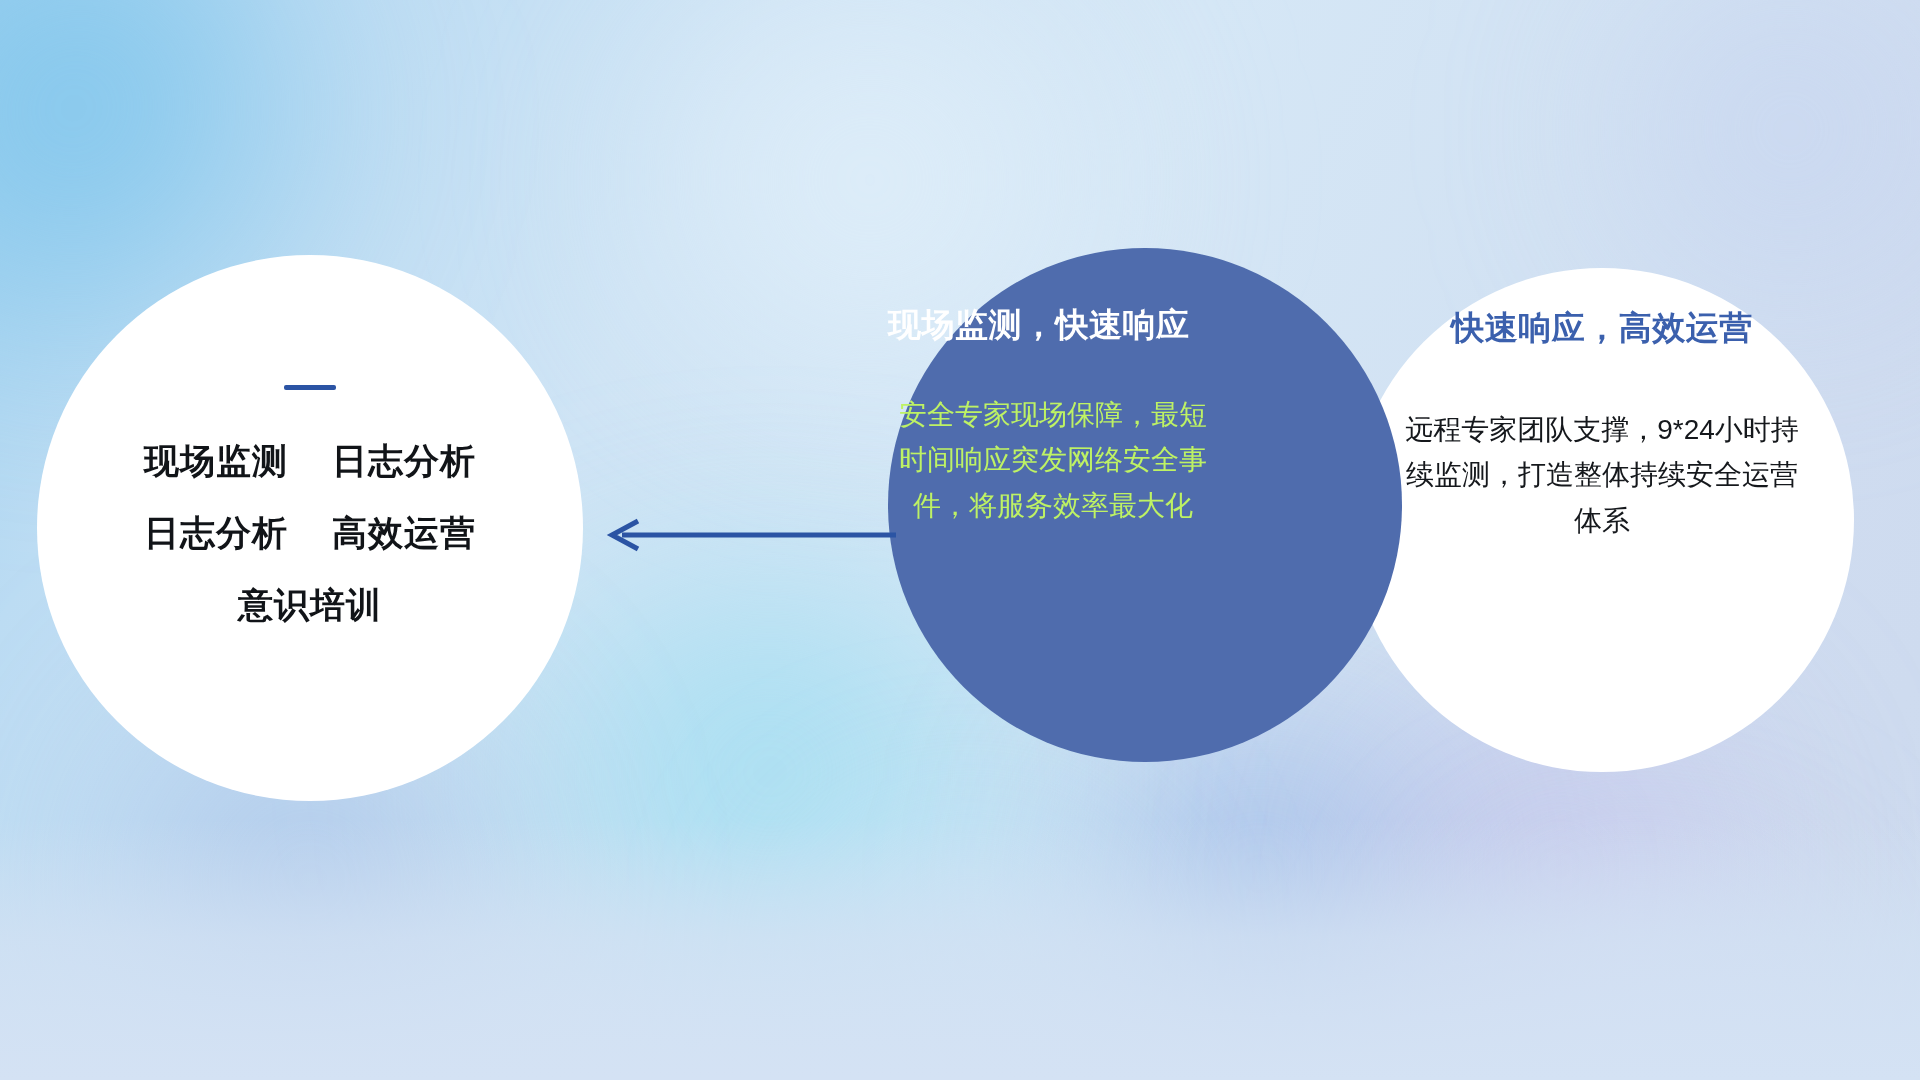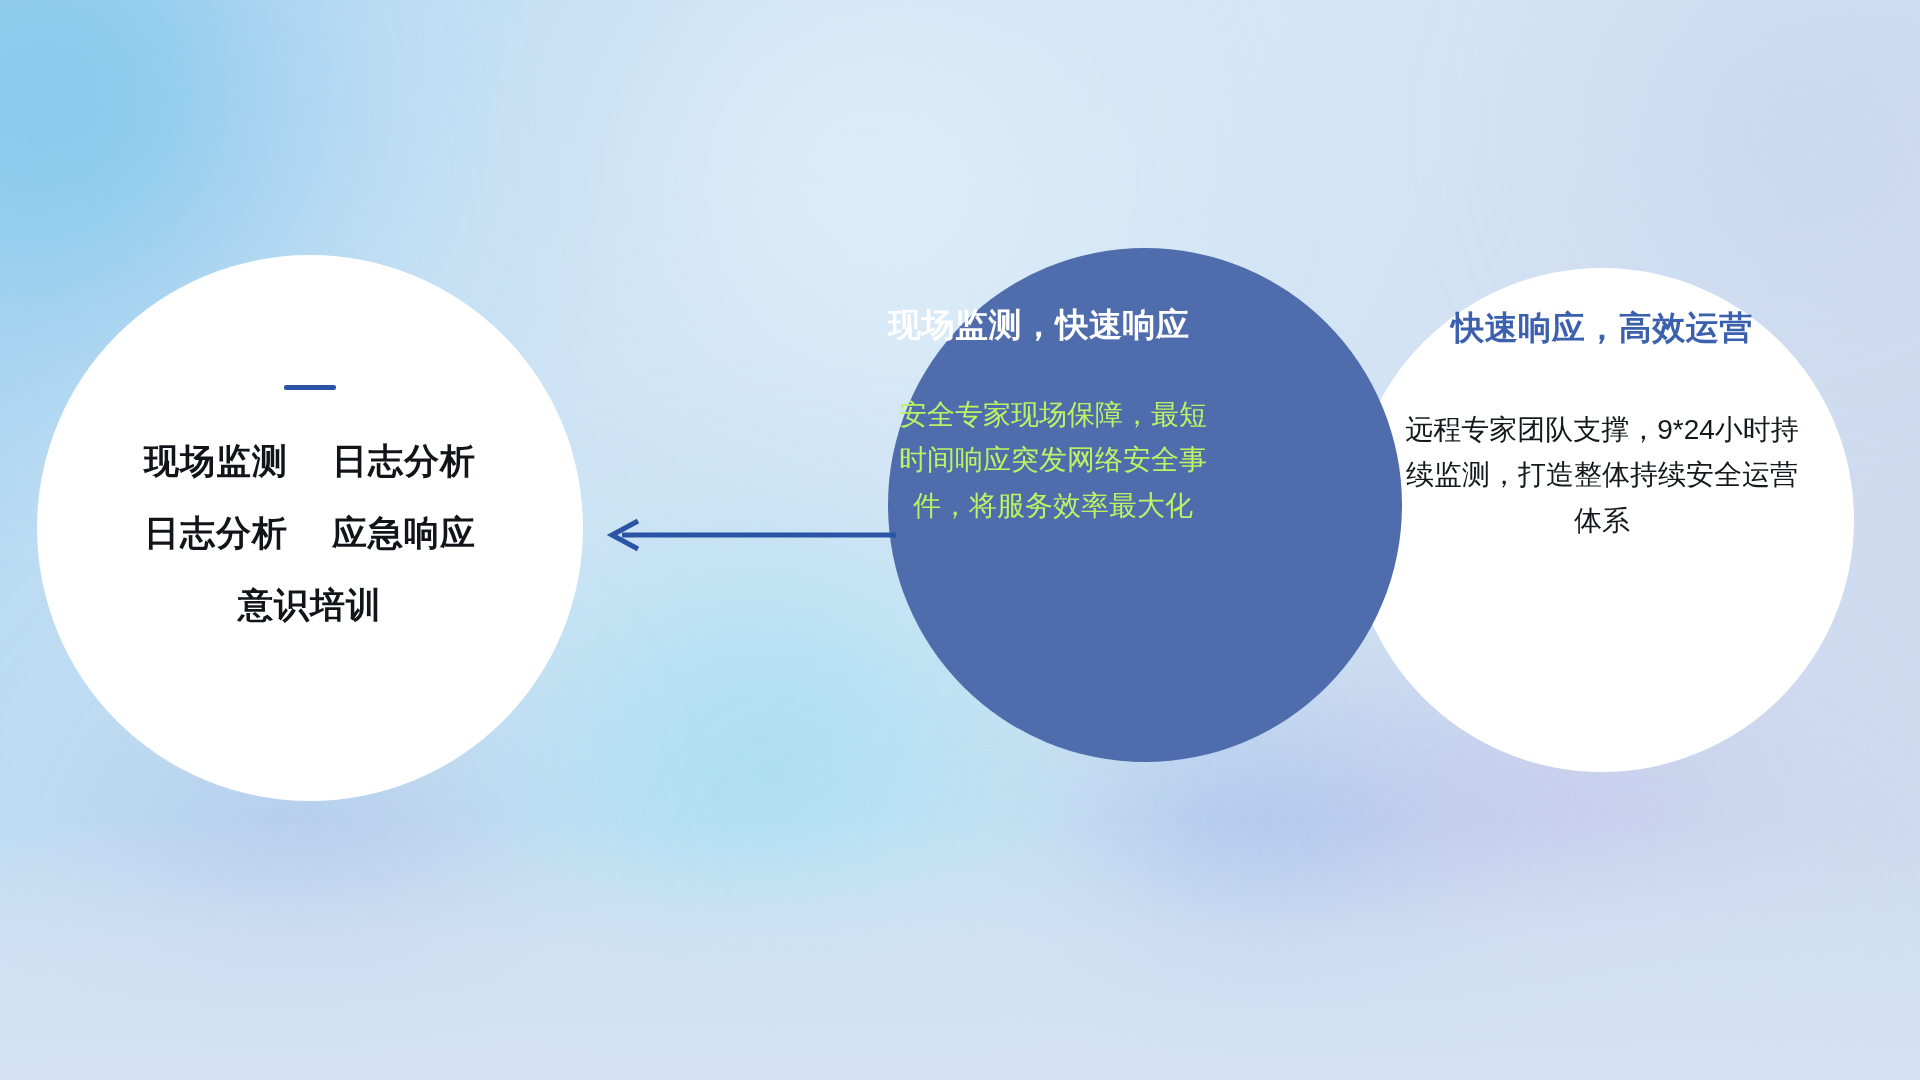--- a/index.html
+++ b/index.html
@@ -133,21 +133,21 @@
 
   <div id="circle-left" class="circle">
     <div class="dash"></div>
     <div class="lines">
       <div class="row">
         <span>现场监测</span>
         <span>日志分析</span>
       </div>
       <div class="row">
         <span>日志分析</span>
-        <span>应急响应</span>
+        <span>高效运营</span>
       </div>
       <div class="row single">
         <span>意识培训</span>
       </div>
     </div>
   </div>
 
   <div id="arrow">
     <svg width="300" height="40" viewBox="0 0 300 40">
       <line x1="296" y1="20" x2="22" y2="20" stroke="#2b54a4" stroke-width="5"></line>

